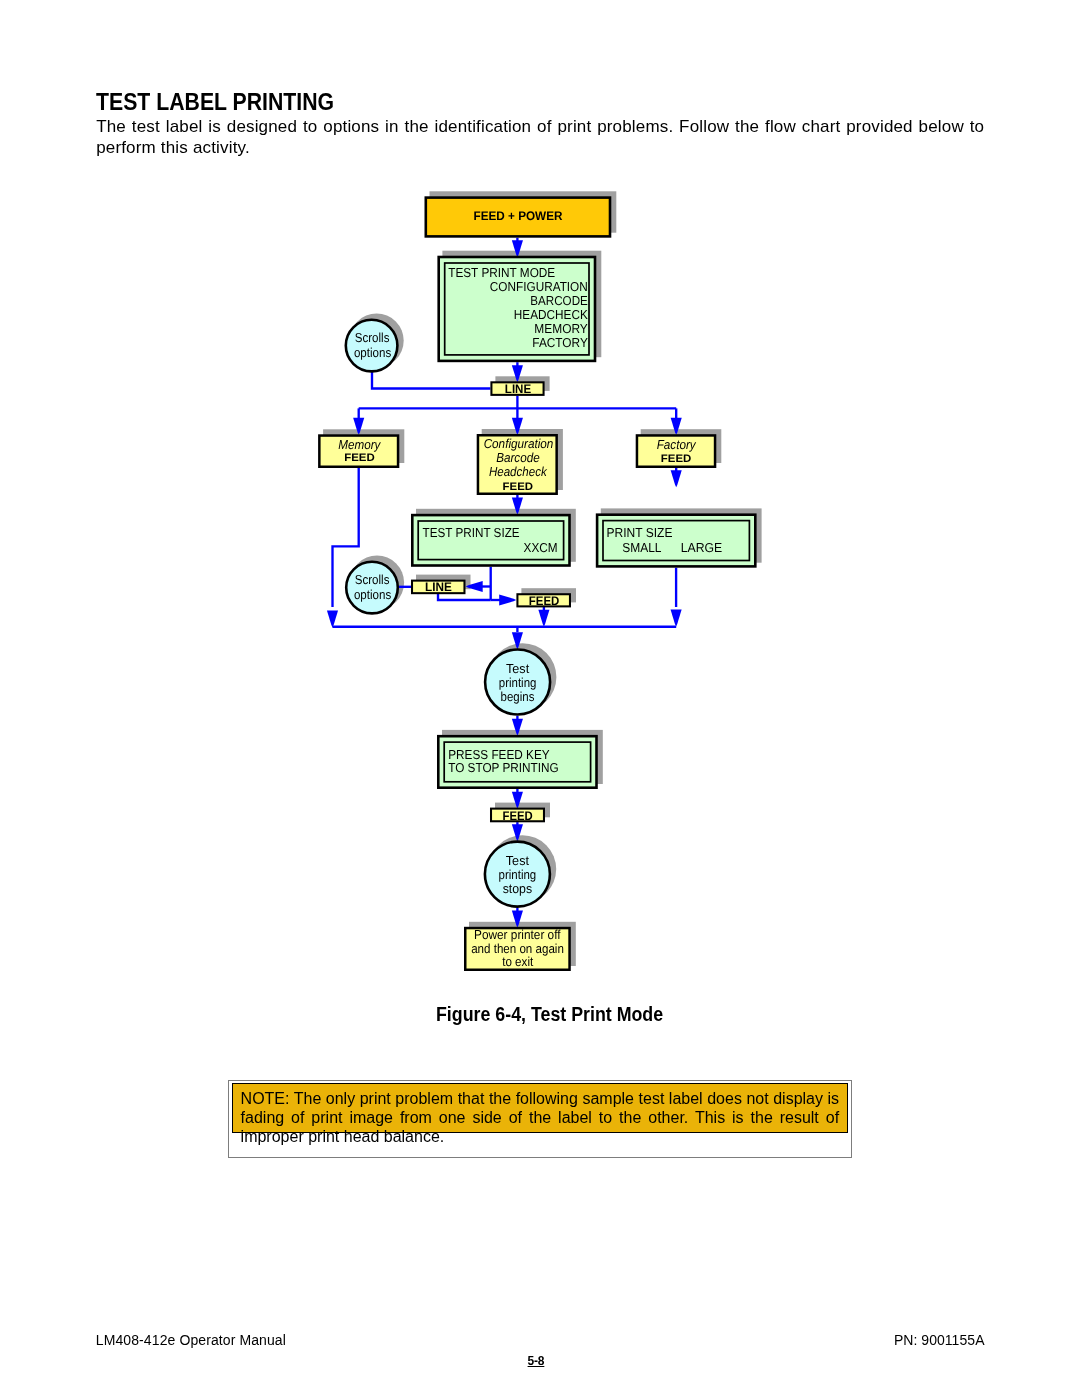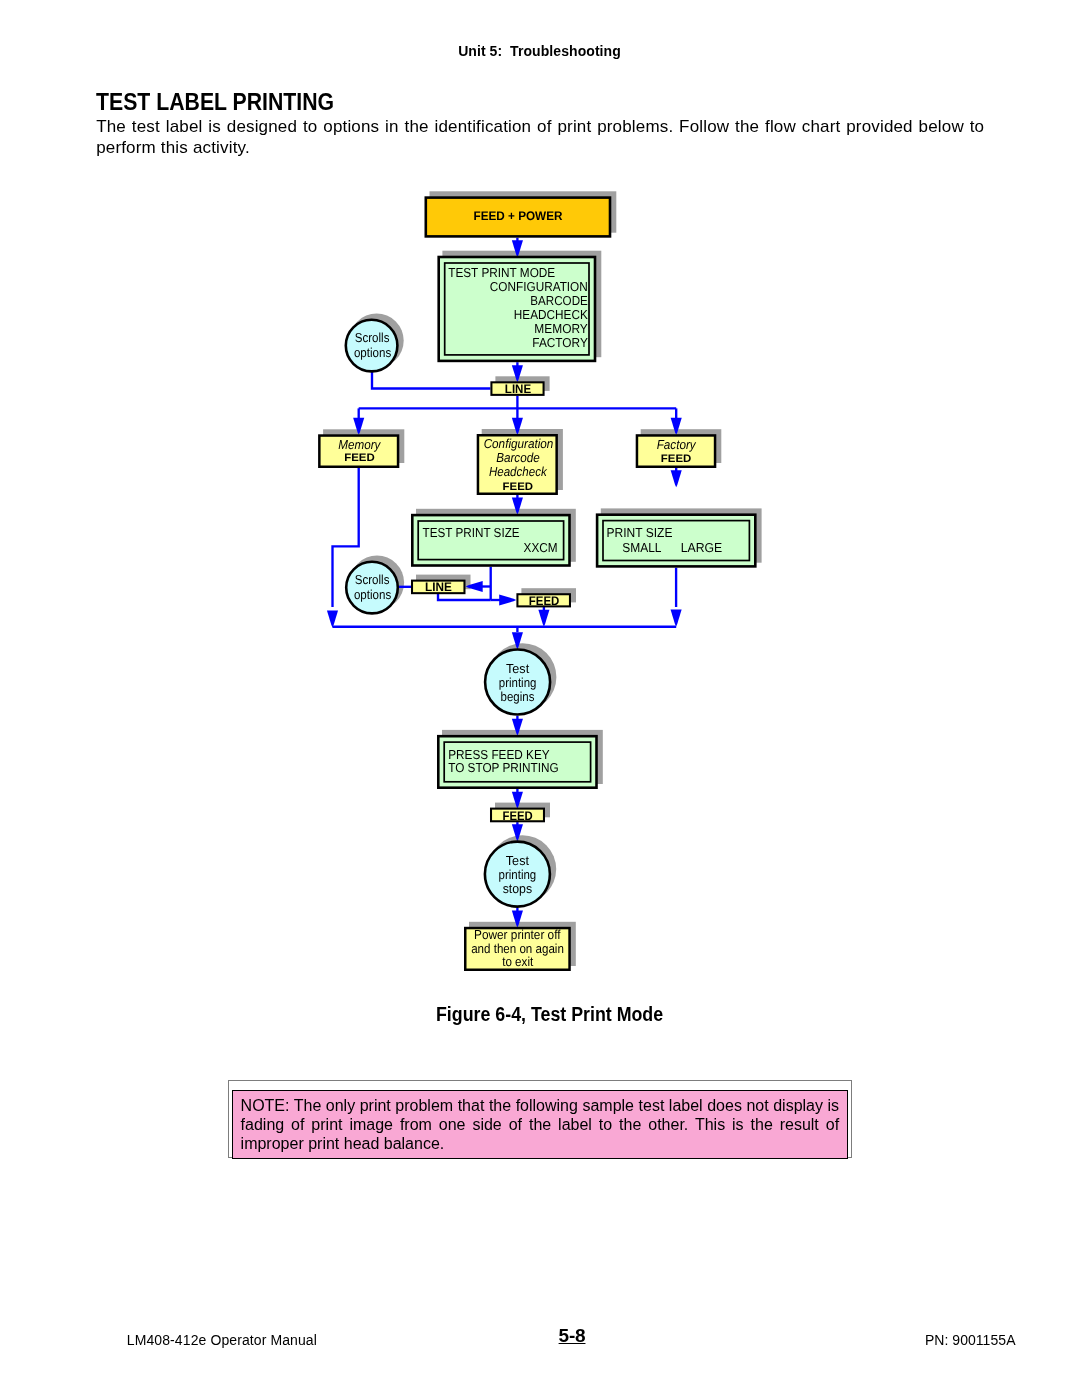--- a/index.html
+++ b/index.html
@@ -11,44 +11,43 @@
           font-size:14px;font-weight:bold;letter-spacing:0.07px;white-space:pre;}
   #h1{position:absolute;left:96.2px;top:88.8px;font-size:23px;font-weight:bold;
       transform:scaleX(0.924);transform-origin:left top;white-space:nowrap;}
   #intro{position:absolute;left:96.2px;top:115.6px;width:888px;font-size:17px;line-height:21.2px;
          text-align:justify;letter-spacing:0.16px;word-spacing:0.1px;}
 
   #figcap{position:absolute;left:436.4px;top:1002.7px;font-size:20px;font-weight:bold;
           white-space:nowrap;transform:scaleX(0.890);transform-origin:left top;}
   #note-outer{position:absolute;left:228.4px;top:1080.4px;width:623.5px;height:77.3px;
               border:1.1px solid #7d7d7d;box-sizing:border-box;background:#fff;}
-  #note-inner{position:absolute;left:2.9px;top:9px;width:615.6px;height:69px;
-              border:1.9px solid #000;box-sizing:border-box;background:#f9a8d4;}
+  #note-inner{position:absolute;left:2.9px;top:2px;width:615.6px;height:50px;
+              border:1.9px solid #000;box-sizing:border-box;background:#eab308;}
   #note-text{position:absolute;left:7.3px;top:4.3px;width:598.5px;font-size:16px;line-height:19.1px;
              text-align:justify;}
-  .ftr{position:absolute;font-size:14px;margin-left:31px;}
+  .ftr{position:absolute;font-size:14px;}
   #ftr-left{left:95.8px;top:1331.5px;letter-spacing:0.1px;}
-  #ftr-mid{left:527.6px;top:1325px;font-weight:bold;font-size:19px;letter-spacing:-0.2px;text-decoration:underline;}
+  #ftr-mid{left:527.6px;top:1354px;font-weight:bold;font-size:12px;letter-spacing:-0.2px;text-decoration:underline;}
   #ftr-right{left:893.9px;top:1331.5px;letter-spacing:0.05px;}
   #chart{position:absolute;left:0;top:0;width:928px;height:1000px;}
   #fc{transform:translateZ(0);}
   #fc text{font-family:"Liberation Sans","DejaVu Sans",sans-serif;fill:#000;
            text-rendering:geometricPrecision;}
   #fc .lcd{font-size:13px;}
   #fc .body{font-size:13px;}
   #fc .ital{font-size:13px;font-style:italic;}
   #fc .kbold{font-size:12.4px;font-weight:bold;}
   #fc .kbold11{font-size:11px;font-weight:bold;}
 </style>
 </head>
 <body>
 
 <div class="page">
 
-  <div id="runhdr">Unit 5:  Troubleshooting</div>
   <div id="h1">TEST LABEL PRINTING</div>
   <div id="intro">The test label is designed to options in the identification of print problems. Follow the flow chart provided below to perform this activity.</div>
 
   <div id="chart">
   <svg id="fc" width="1080" height="1000" viewBox="0 0 1080 1000" xmlns="http://www.w3.org/2000/svg">
     <defs>
       <g id="ah">
             <path d="M -5.55 -17 L 5.55 -17 L 1.15 -2.6 L 0 0 L -1.15 -2.6 Z" stroke="none" fill="#0000ff"></path>
           </g>
     </defs>

